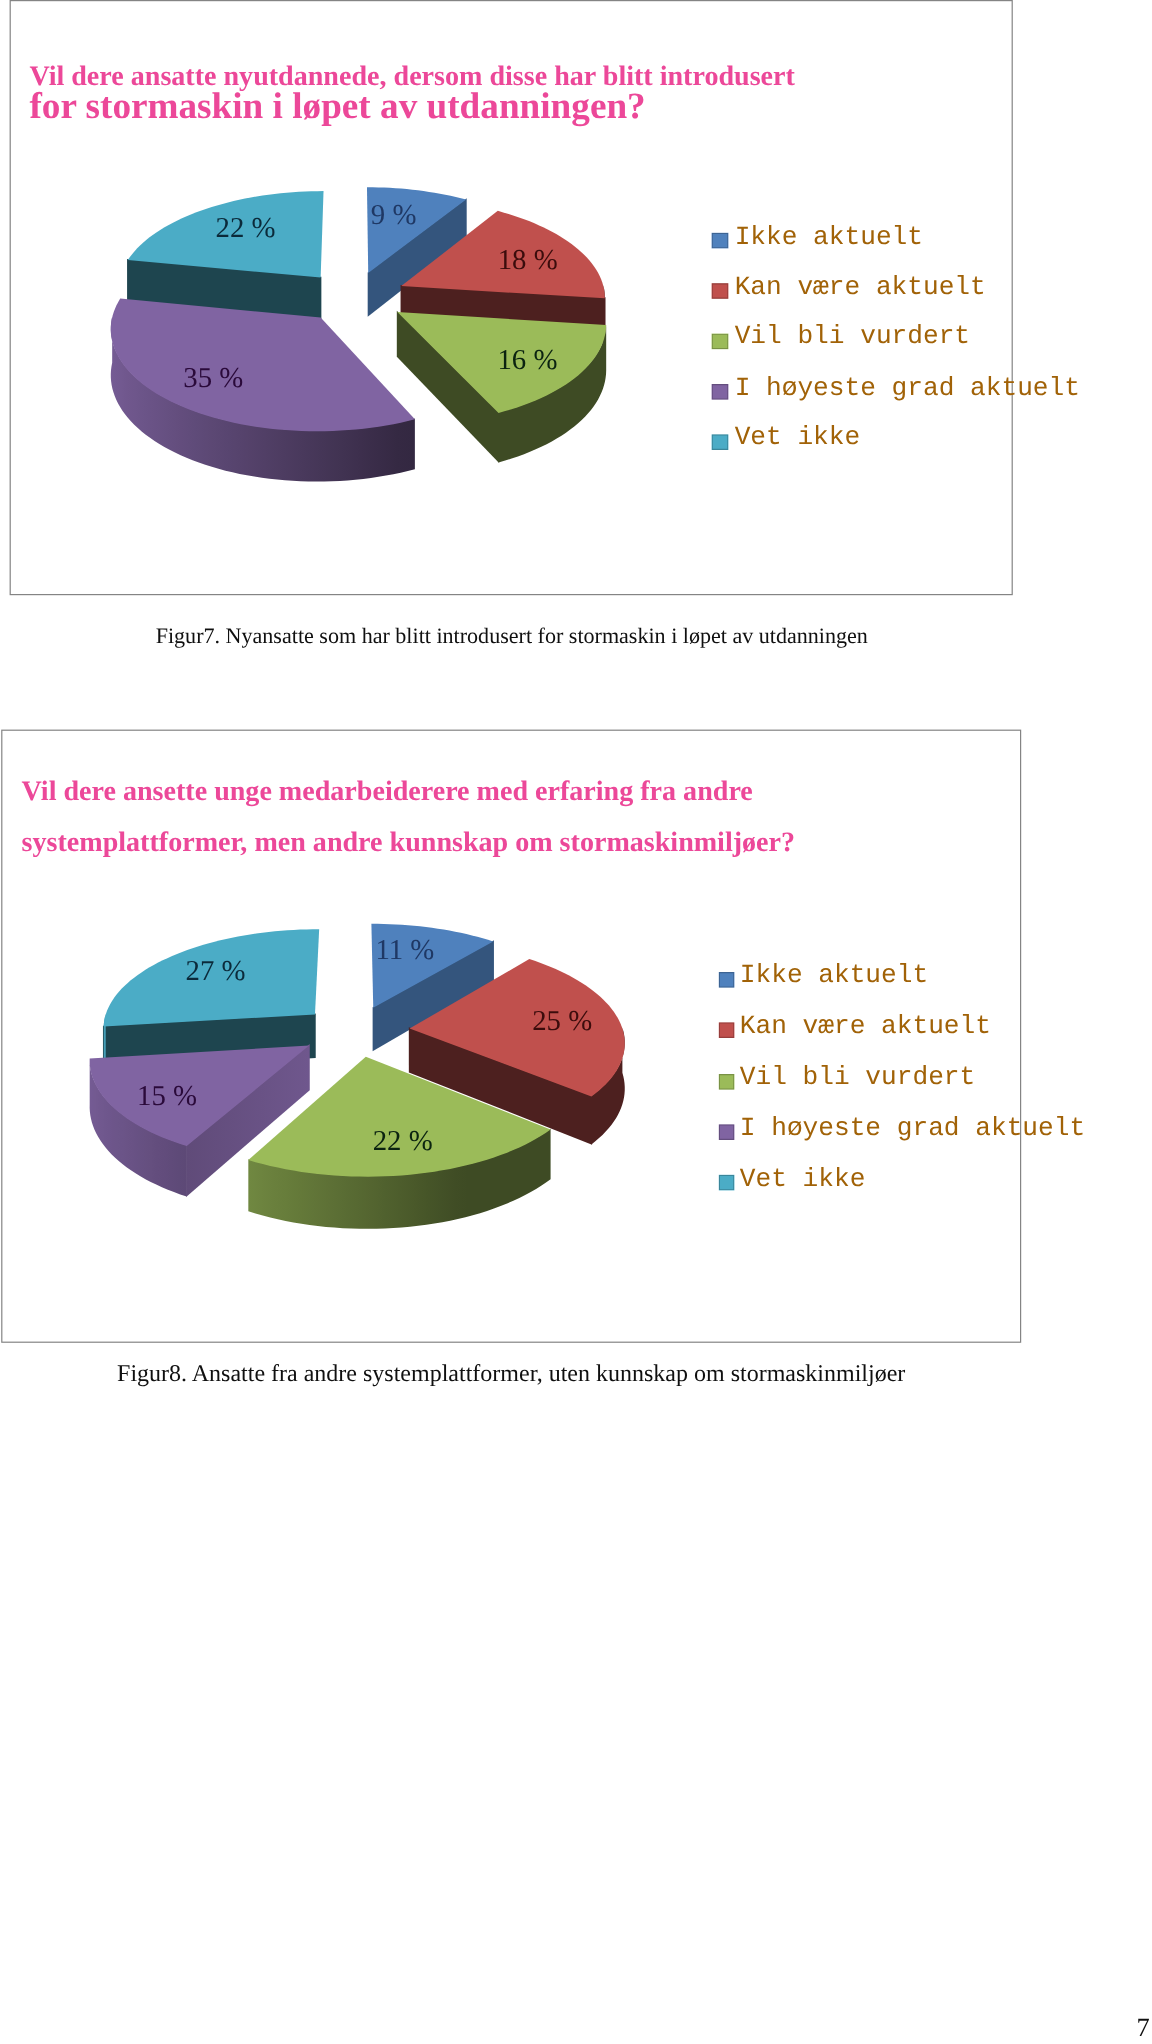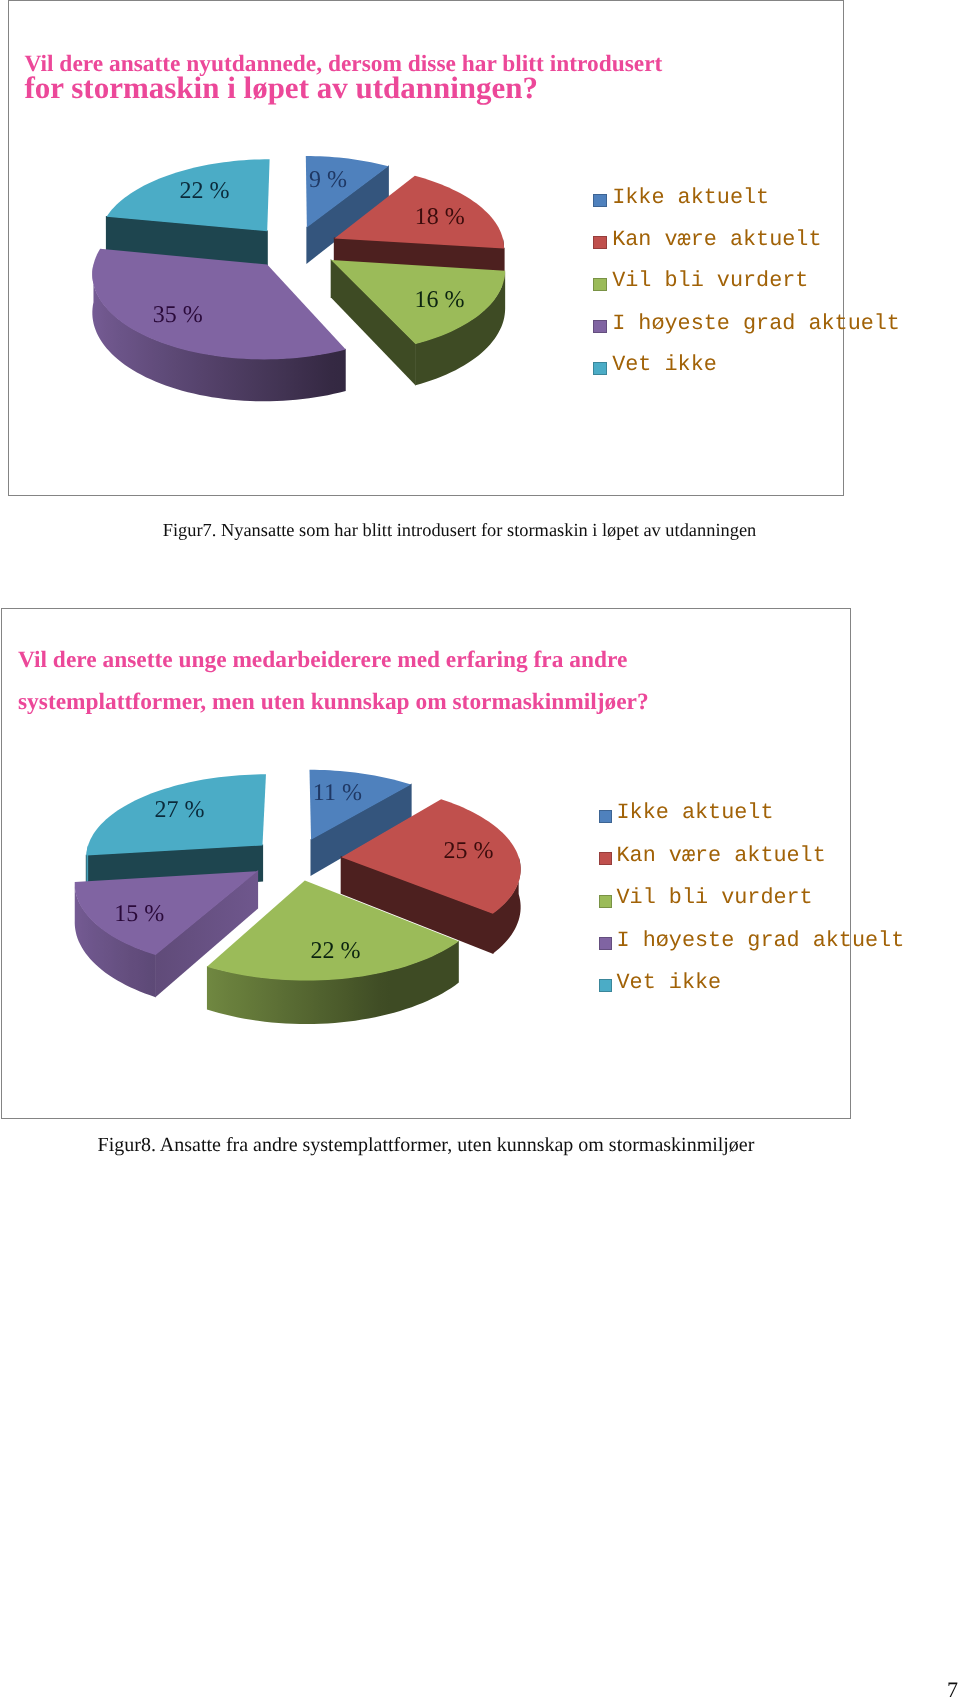--- a/index.html
+++ b/index.html
@@ -19,21 +19,21 @@
 </style>
 </head>
 <body>
 
 <div class="chartbox" id="chart1"></div>
 <div class="chartbox" id="chart2"></div>
 
   <div class="ctitle" style="left:24.5px;width:836px;top:51.5px;font-size:23.4px;line-height:24.2px;">Vil dere ansatte nyutdannede, dersom disse har blitt introdusert</div>
   <div class="ctitle" style="left:24.5px;width:836px;top:75.7px;font-size:31px;line-height:24.2px;">for stormaskin i løpet av utdanningen?</div>
   <div class="ctitle" style="left:18px;width:850px;top:648px;font-size:23.4px;line-height:25.8px;">Vil dere ansette unge medarbeiderere med erfaring fra andre</div>
-  <div class="ctitle" style="left:18px;width:850px;top:690.3px;font-size:23.4px;line-height:25.8px;">systemplattformer, men uten kunnskap om stormaskinmiljøer?</div>
+  <div class="ctitle" style="left:18px;width:850px;top:690.3px;font-size:23.4px;line-height:25.8px;">systemplattformer, men andre kunnskap om stormaskinmiljøer?</div>
 
 <svg class="psvg" width="960" height="1703" viewBox="0 0 960 1703">
 <g id="pie1">
       <defs>
         <linearGradient id="ar1" gradientUnits="userSpaceOnUse" x1="502.8" y1="0" x2="504.0" y2="0">
           <stop offset="0.00%" stop-color="#4d201f"></stop>
           <stop offset="8.57%" stop-color="#4d201f"></stop>
           <stop offset="16.76%" stop-color="#4d201f"></stop>
           <stop offset="24.58%" stop-color="#4d201f"></stop>
           <stop offset="32.01%" stop-color="#4d201f"></stop>
@@ -309,16 +309,16 @@
   <div>
     <span class="sw" style="left:598.6px;top:937.1px;width:13.4px;height:13.4px;background:#8064A2;"></span>
     <span class="lgtxt" style="left:616.5px;top:927.8px;font-size:21.8px;">I høyeste grad aktuelt</span>
   </div>
   <div>
     <span class="sw" style="left:598.6px;top:978.8px;width:13.4px;height:13.4px;background:#4BACC6;"></span>
     <span class="lgtxt" style="left:616.5px;top:969.5px;font-size:21.8px;">Vet ikke</span>
   </div>
 </div>
 
-<div class="caption" style="left:0;width:853px;top:521px;font-size:18.4px;line-height:19px;padding-left:33px;">Figur7. Nyansatte som har blitt introdusert for stormaskin i løpet av utdanningen</div>
+<div class="caption" style="left:0;width:853px;top:521px;font-size:18.4px;line-height:19px;">Figur7. Nyansatte som har blitt introdusert for stormaskin i løpet av utdanningen</div>
 <div class="caption" style="left:0;width:852px;top:1136px;font-size:20px;line-height:19px;">Figur8. Ansatte fra andre systemplattformer, uten kunnskap om stormaskinmiljøer</div>
 
 <div class="pageno" style="left:947px;top:1677px;font-size:22px;">7</div>
 
 </body></html>

